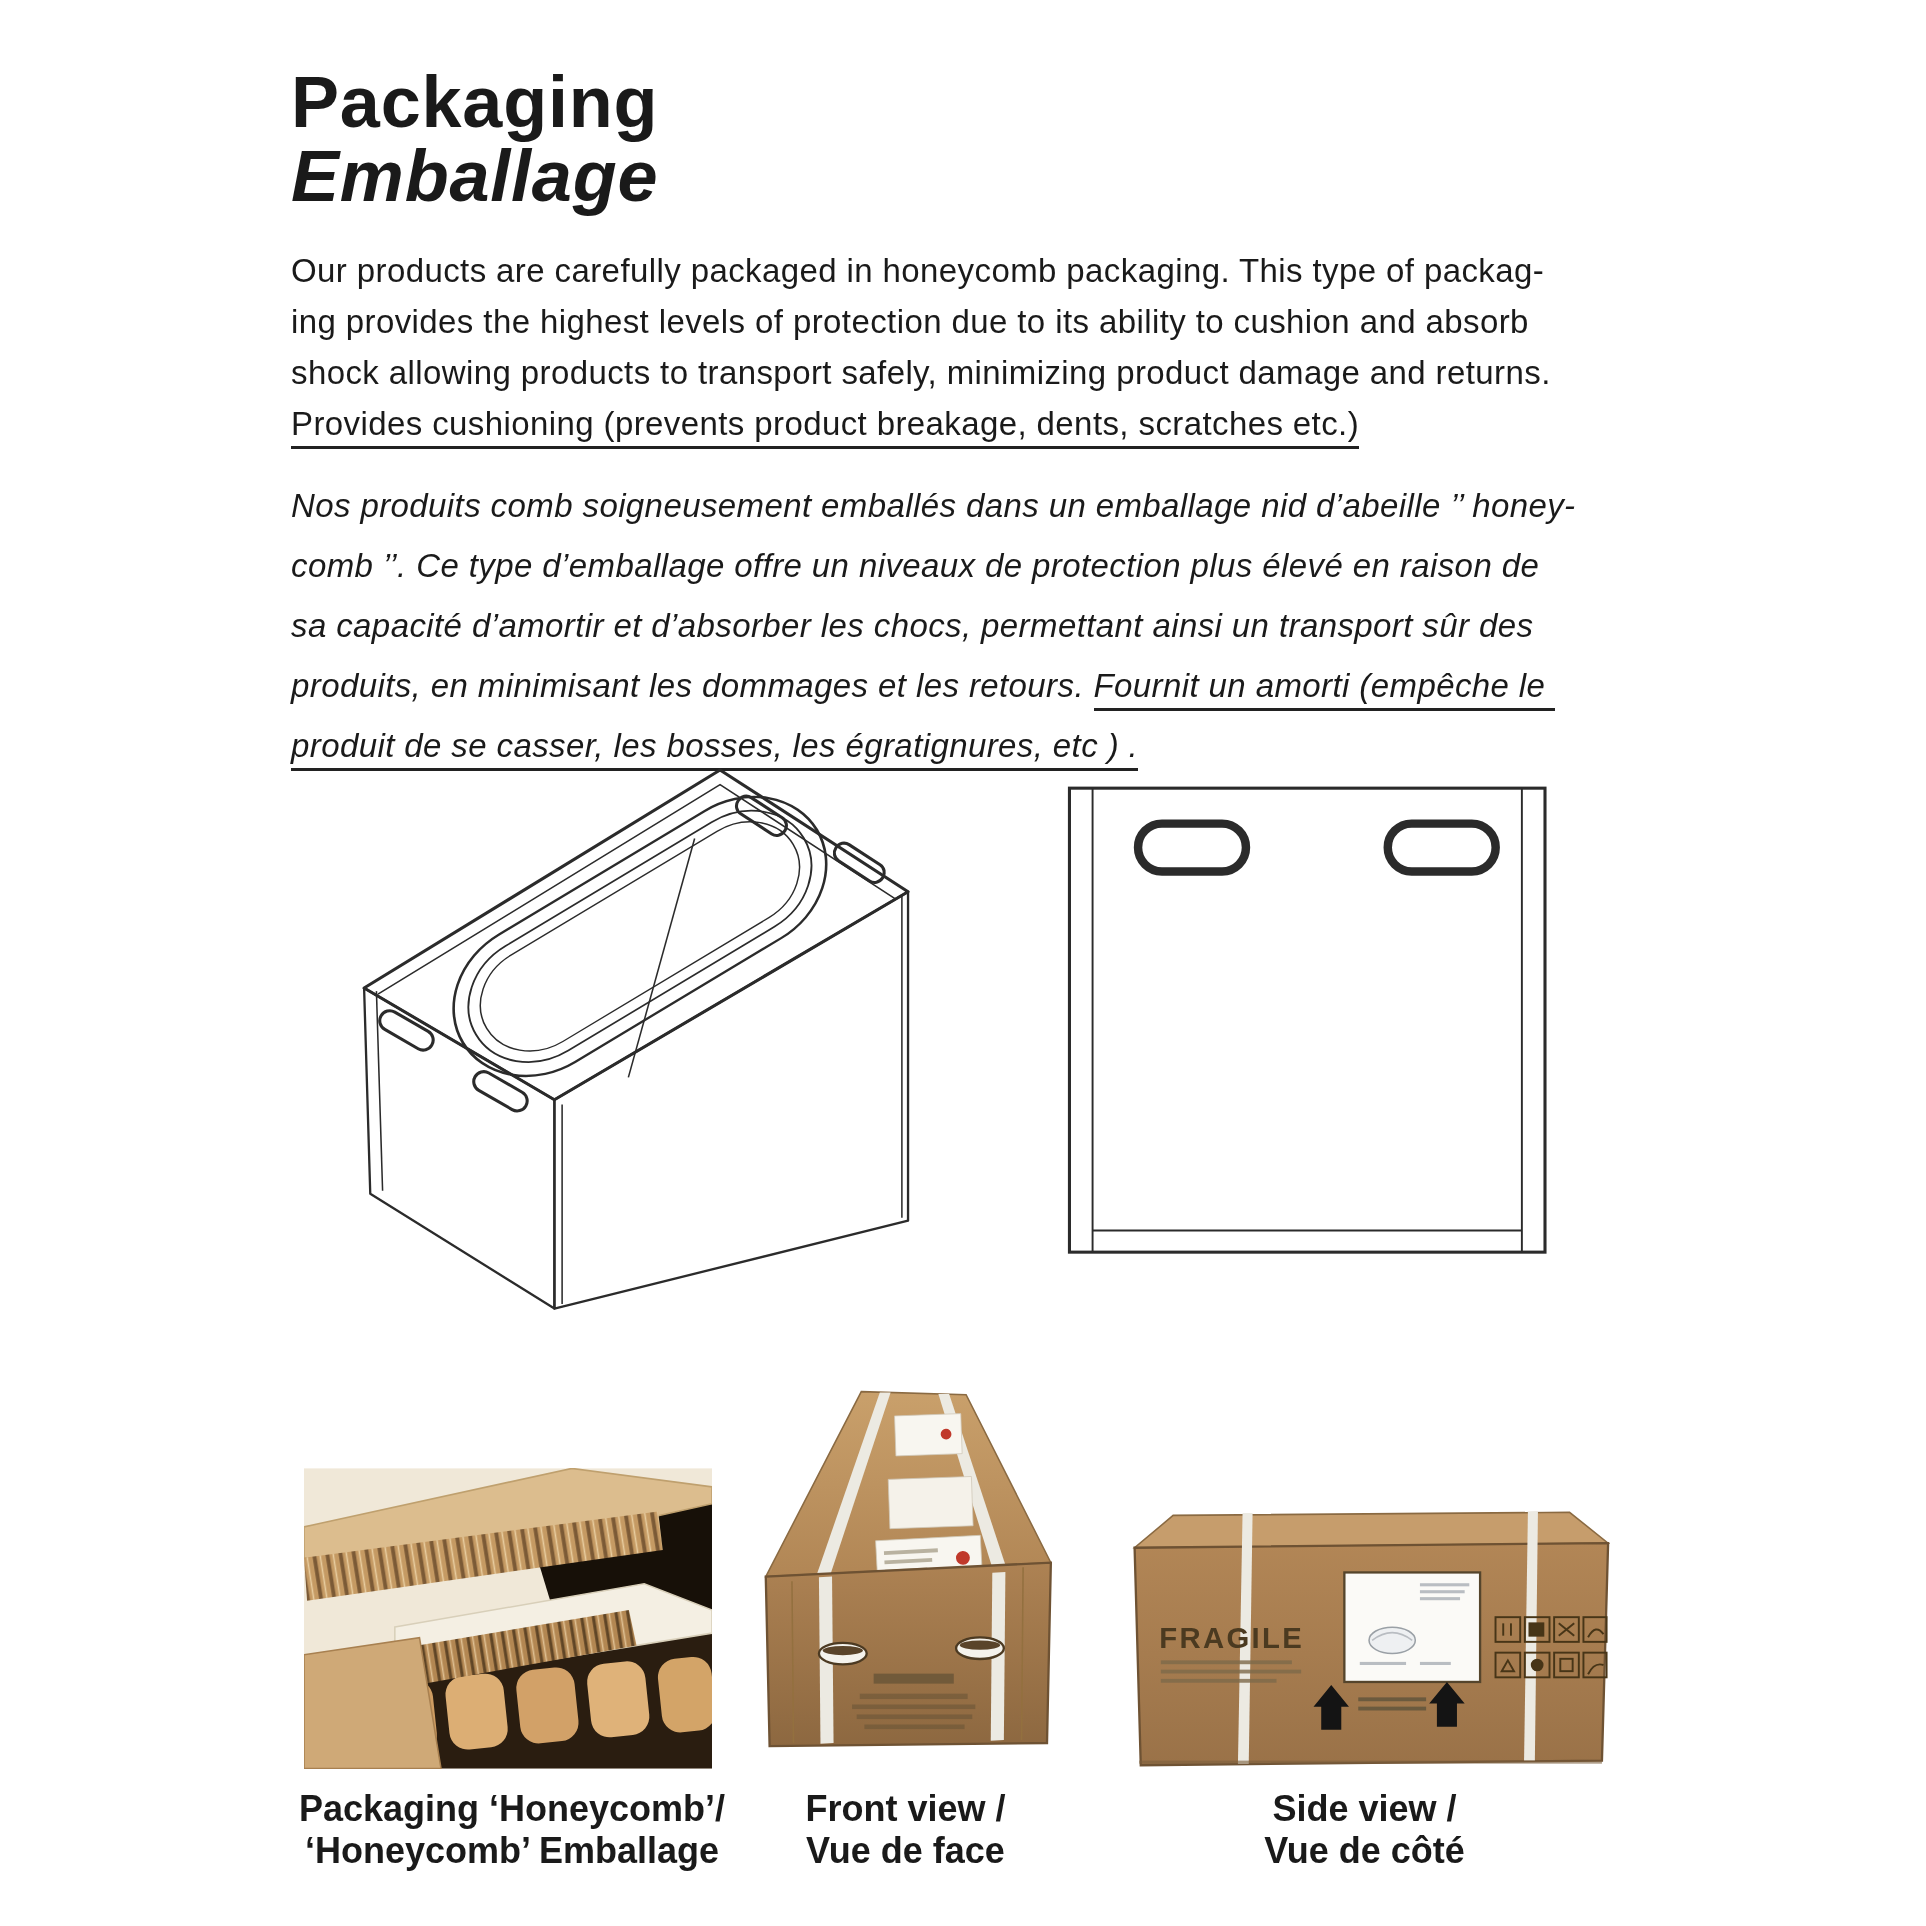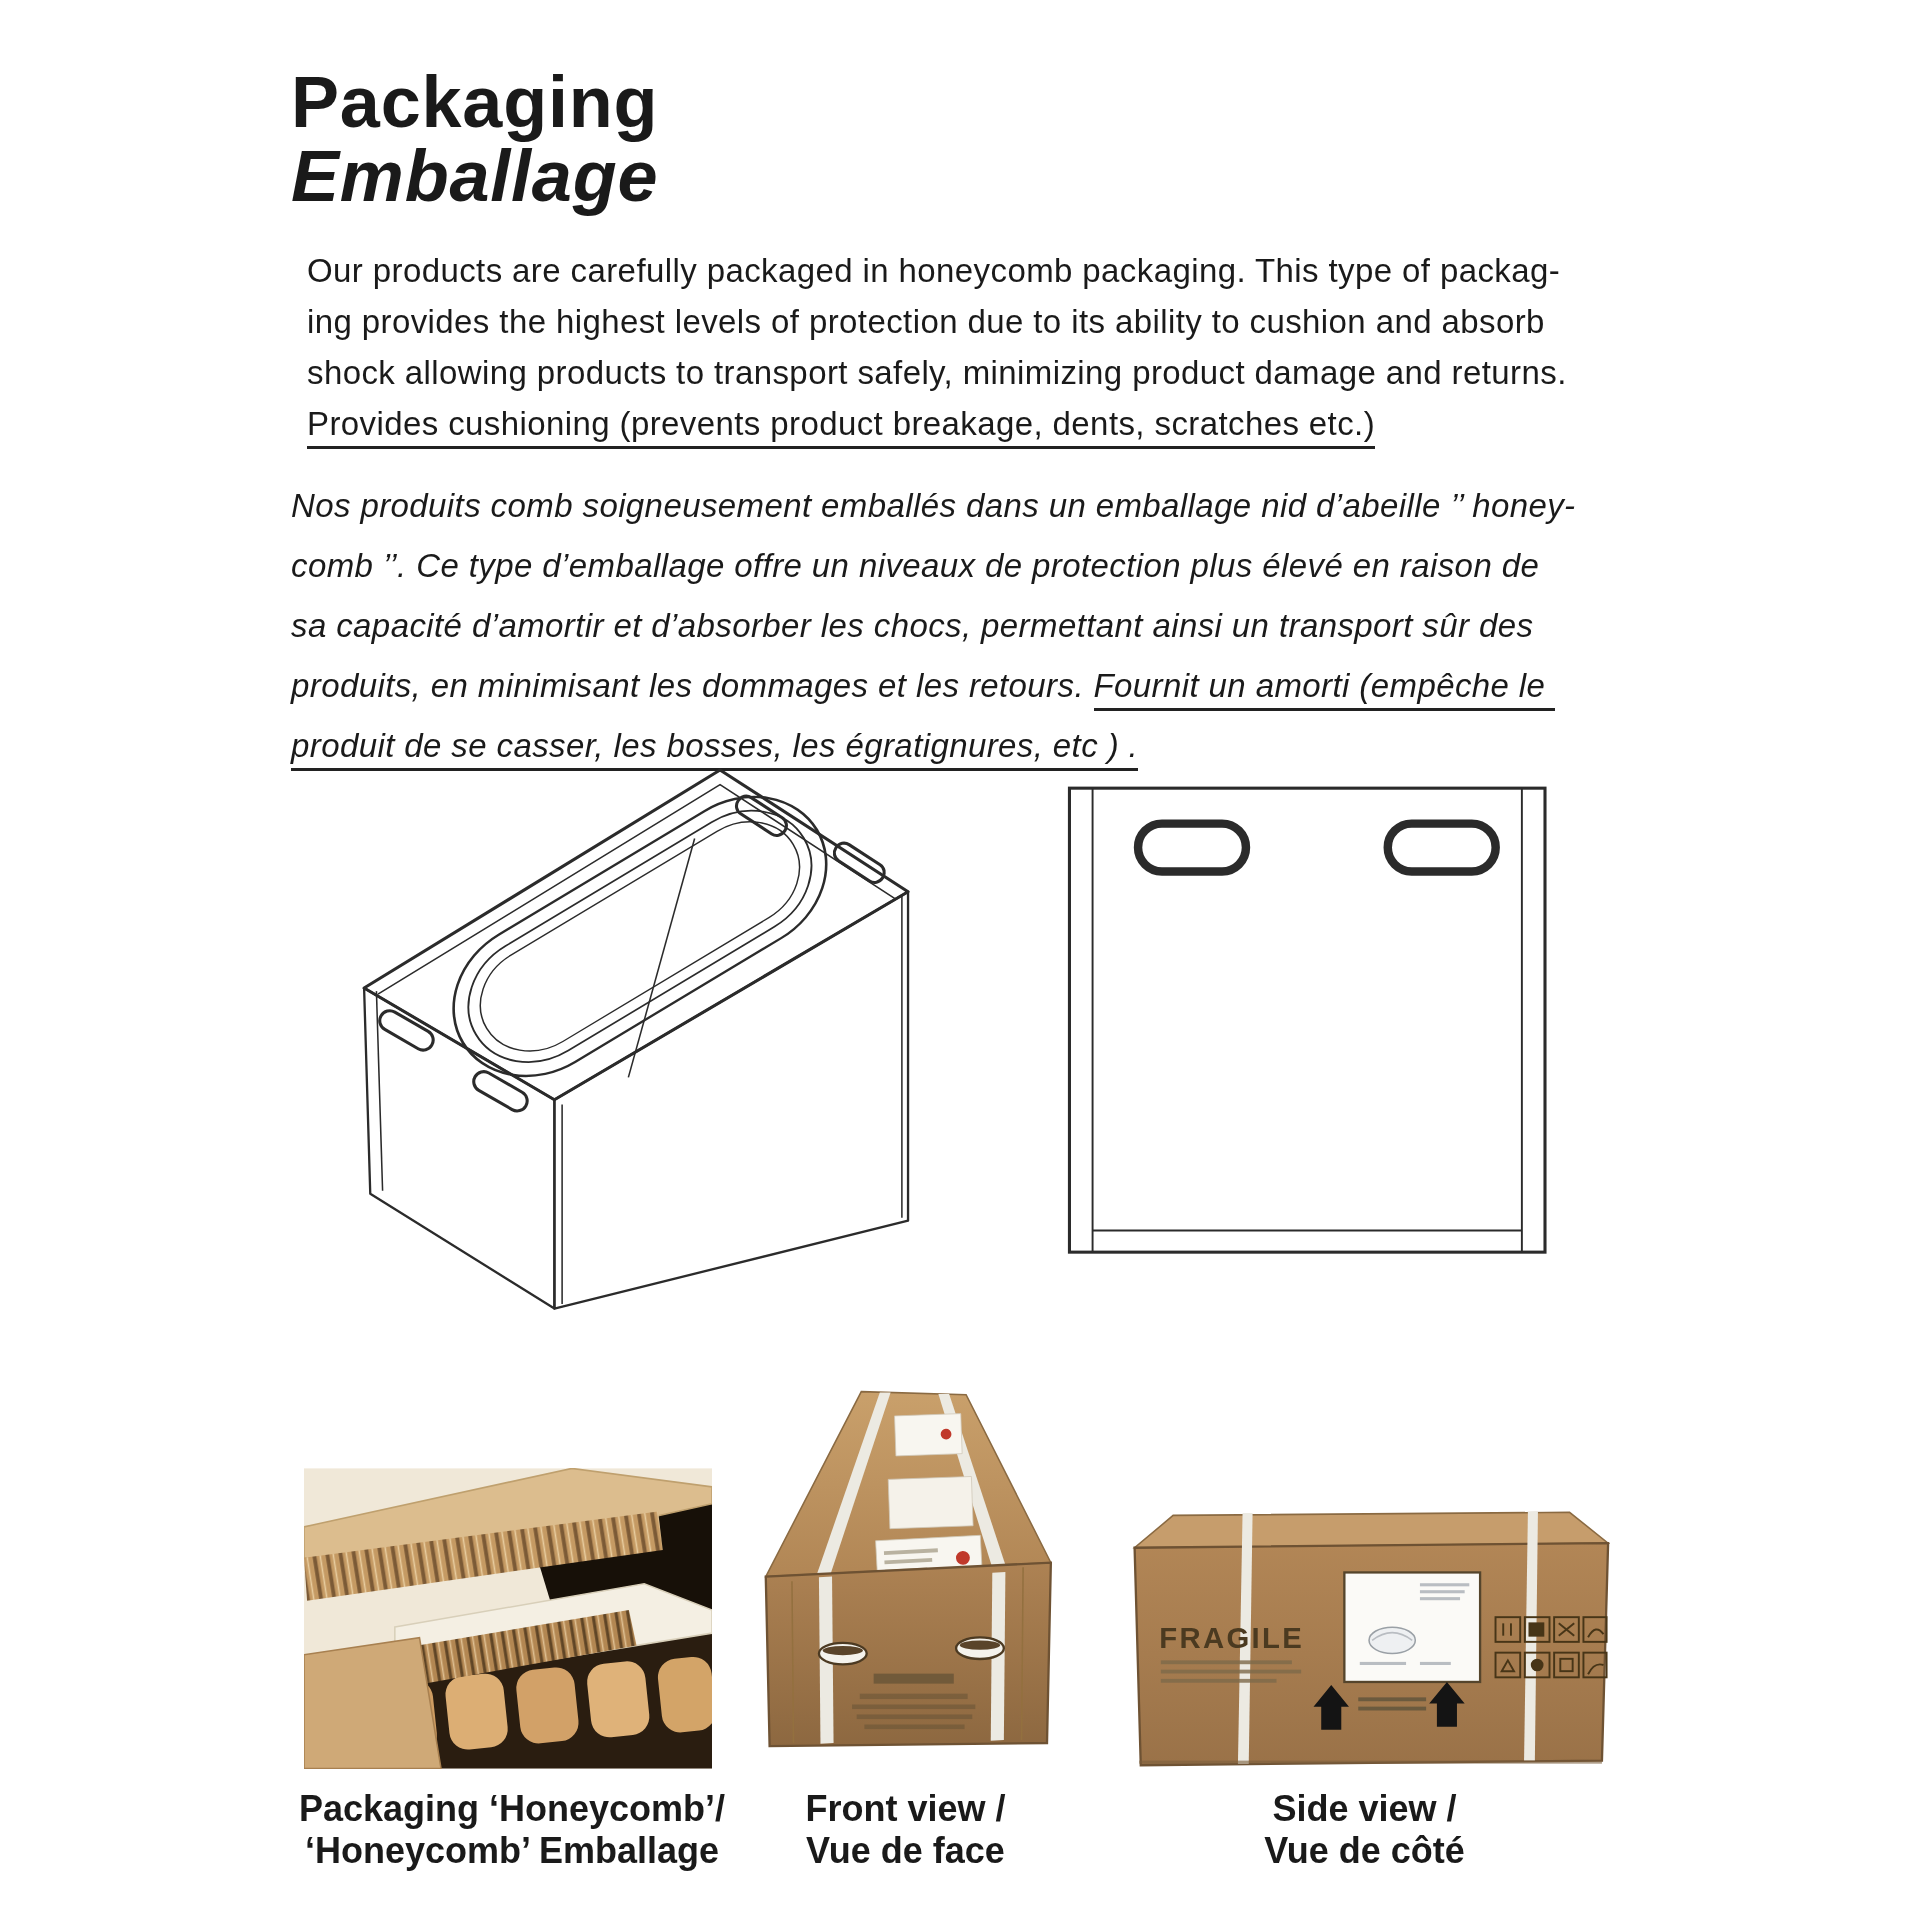--- a/index.html
+++ b/index.html
@@ -18,21 +18,21 @@
   svg{display:block;}
 </style>
 </head>
 <body>
 
 <div class="page">
 
   <div class="abs title" style="left:291px;top:65px;">Packaging</div>
   <div class="abs title title-fr" style="left:291px;top:139px;">Emballage</div>
 
-  <div class="abs para" style="left:291px;top:245px;margin-left:16px;">
+  <div class="abs para" style="left:291px;top:245px;">
     <span class="ln">Our products are carefully packaged in honeycomb packaging. This type of packag-</span>
     <span class="ln">ing provides the highest levels of protection due to its ability to cushion and absorb</span>
     <span class="ln">shock allowing products to transport safely, minimizing product damage and returns.</span>
     <span class="ln"><span class="u">Provides cushioning (prevents product breakage, dents, scratches etc.)</span></span>
   </div>
 
   <div class="abs para para-fr" style="left:291px;top:476px;">
     <span class="ln">Nos produits comb soigneusement emballés dans un emballage nid d’abeille ’’ honey-</span>
     <span class="ln">comb ’’. Ce type d’emballage offre un niveaux de protection plus élevé en raison de</span>
     <span class="ln">sa capacité d’amortir et d’absorber les chocs, permettant ainsi un transport sûr des</span>

